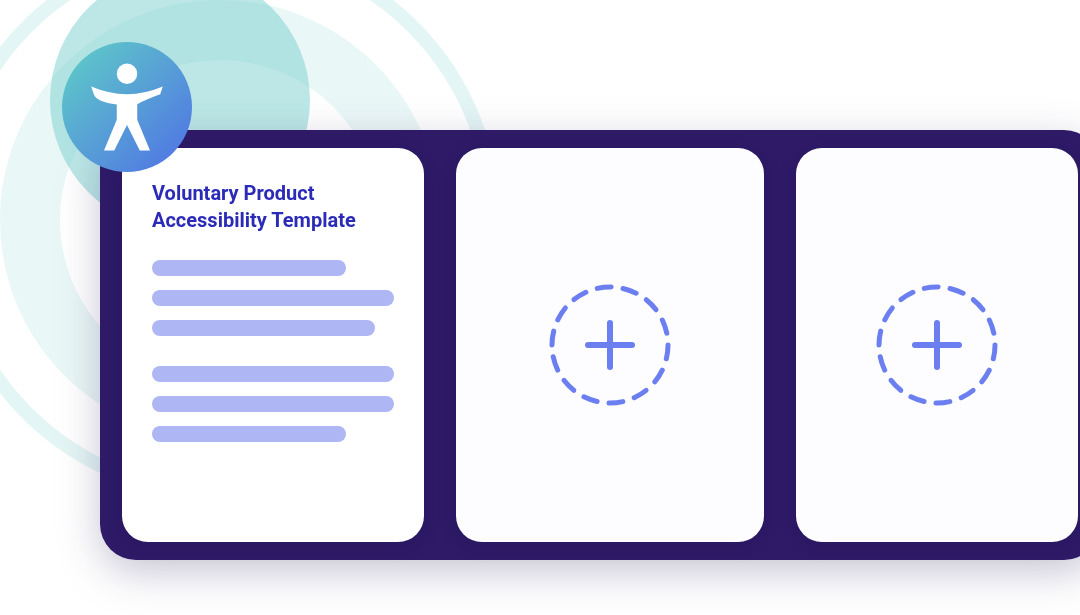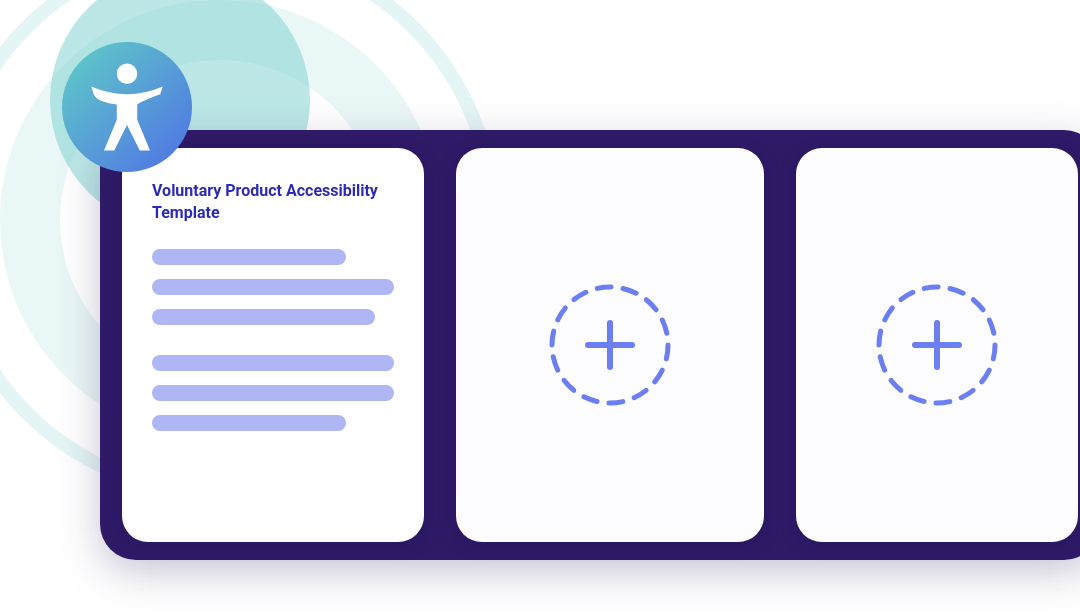--- a/index.html
+++ b/index.html
@@ -95,21 +95,21 @@
     position: relative;
   }
 
   .card.main {
     padding: 32px 30px 30px 30px;
   }
 
   .card-title {
     color: #2b2bb8;
     font-weight: 700;
-    font-size: 16px;
+    font-size: 20px;
     line-height: 1.35;
     margin-bottom: 26px;
   }
 
   .lines {
     display: flex;
     flex-direction: column;
     gap: 14px;
   }
   .line-group { display: flex; flex-direction: column; gap: 14px; }

